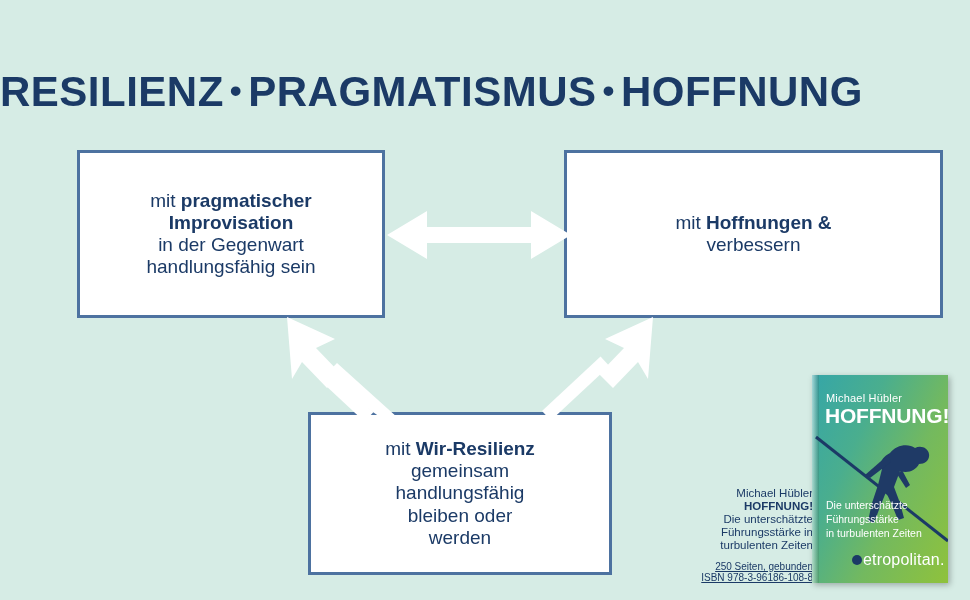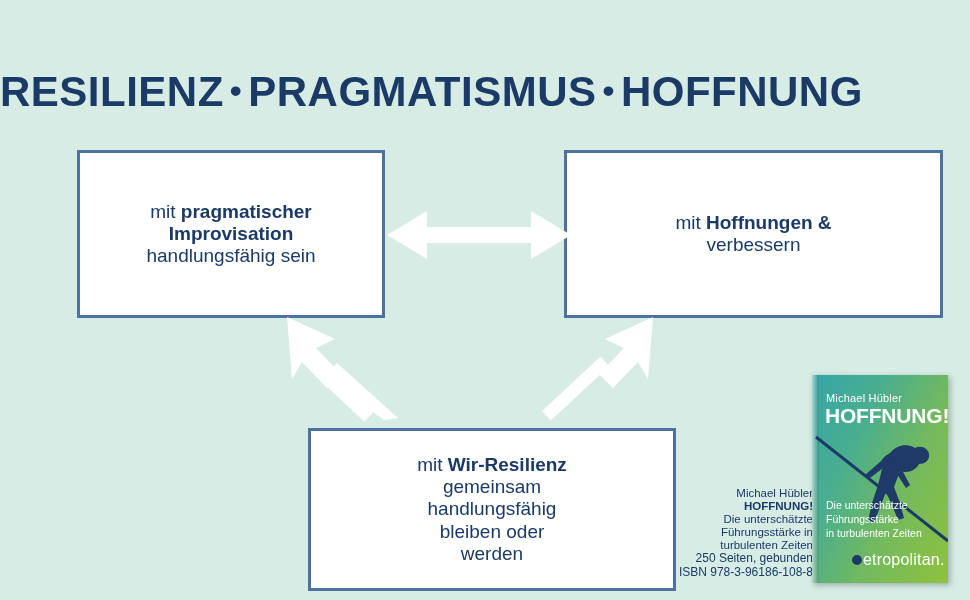--- a/index.html
+++ b/index.html
@@ -53,21 +53,21 @@
     text-align: center;
     color: #1b3a66;
     line-height: 1.17;
     font-size: 19px;
   }
   .box .inner { padding: 0 10px; width: 100%; }
   .box b { font-weight: bold; }
 
   #box-pragmatismus { left: 77px;  top: 150px; width: 308px; height: 168px; }
   #box-hoffnung     { left: 564px; top: 150px; width: 379px; height: 168px; }
-  #box-resilienz    { left: 308px; top: 428px; width: 368px; height: 163px; }
+  #box-resilienz    { left: 308px; top: 412px; width: 304px; height: 163px; }
 
   
   .arrow-svg {
     position: absolute;
     overflow: visible;
   }
   #arrow-horizontal { left: 385px; top: 205px; width: 188px; height: 60px; }
   #arrow-left-diag  { left: 285px; top: 315px; width: 115px; height: 105px; }
   #arrow-right-diag { left: 540px; top: 315px; width: 115px; height: 105px; }
 
@@ -77,22 +77,24 @@
     right: 157px;
     top: 487px;
     width: 160px;
     text-align: right;
     color: #1b3a66;
     font-size: 11.5px;
     line-height: 1.13;
   }
   .book-caption .bold { font-weight: bold; }
   .book-caption .spec {
-    font-size: 12px;
+    margin-top: 9px;
+    font-size: 10px;
     line-height: 1.15;
+    text-decoration: underline;
   }
 
   
   #book-cover {
     position: absolute;
     left: 812px;
     top: 375px;
     width: 136px;
     height: 208px;
     background: linear-gradient(115deg, #35a6a8 0%, #4aae8e 32%, #73b95f 62%, #8fc23c 100%);
@@ -151,20 +153,21 @@
 <div id="slide">
 
   <div class="title">
     <span>RESILIENZ</span><span class="bullet">•</span><span>PRAGMATISMUS</span><span class="bullet">•</span><span>HOFFNUNG</span>
   </div>
 
   <div class="box" id="box-pragmatismus">
     <div class="inner">
       <div><span>mit </span><b>pragmatischer</b></div>
       <div><b>Improvisation</b></div>
+      <div>in der Gegenwart</div>
       <div>handlungsfähig sein</div>
     </div>
   </div>
 
   <div class="box" id="box-hoffnung">
     <div class="inner">
       <div><span>mit </span><b>Hoffnungen &amp;</b></div>
       <div>verbessern</div>
     </div>
   </div>

